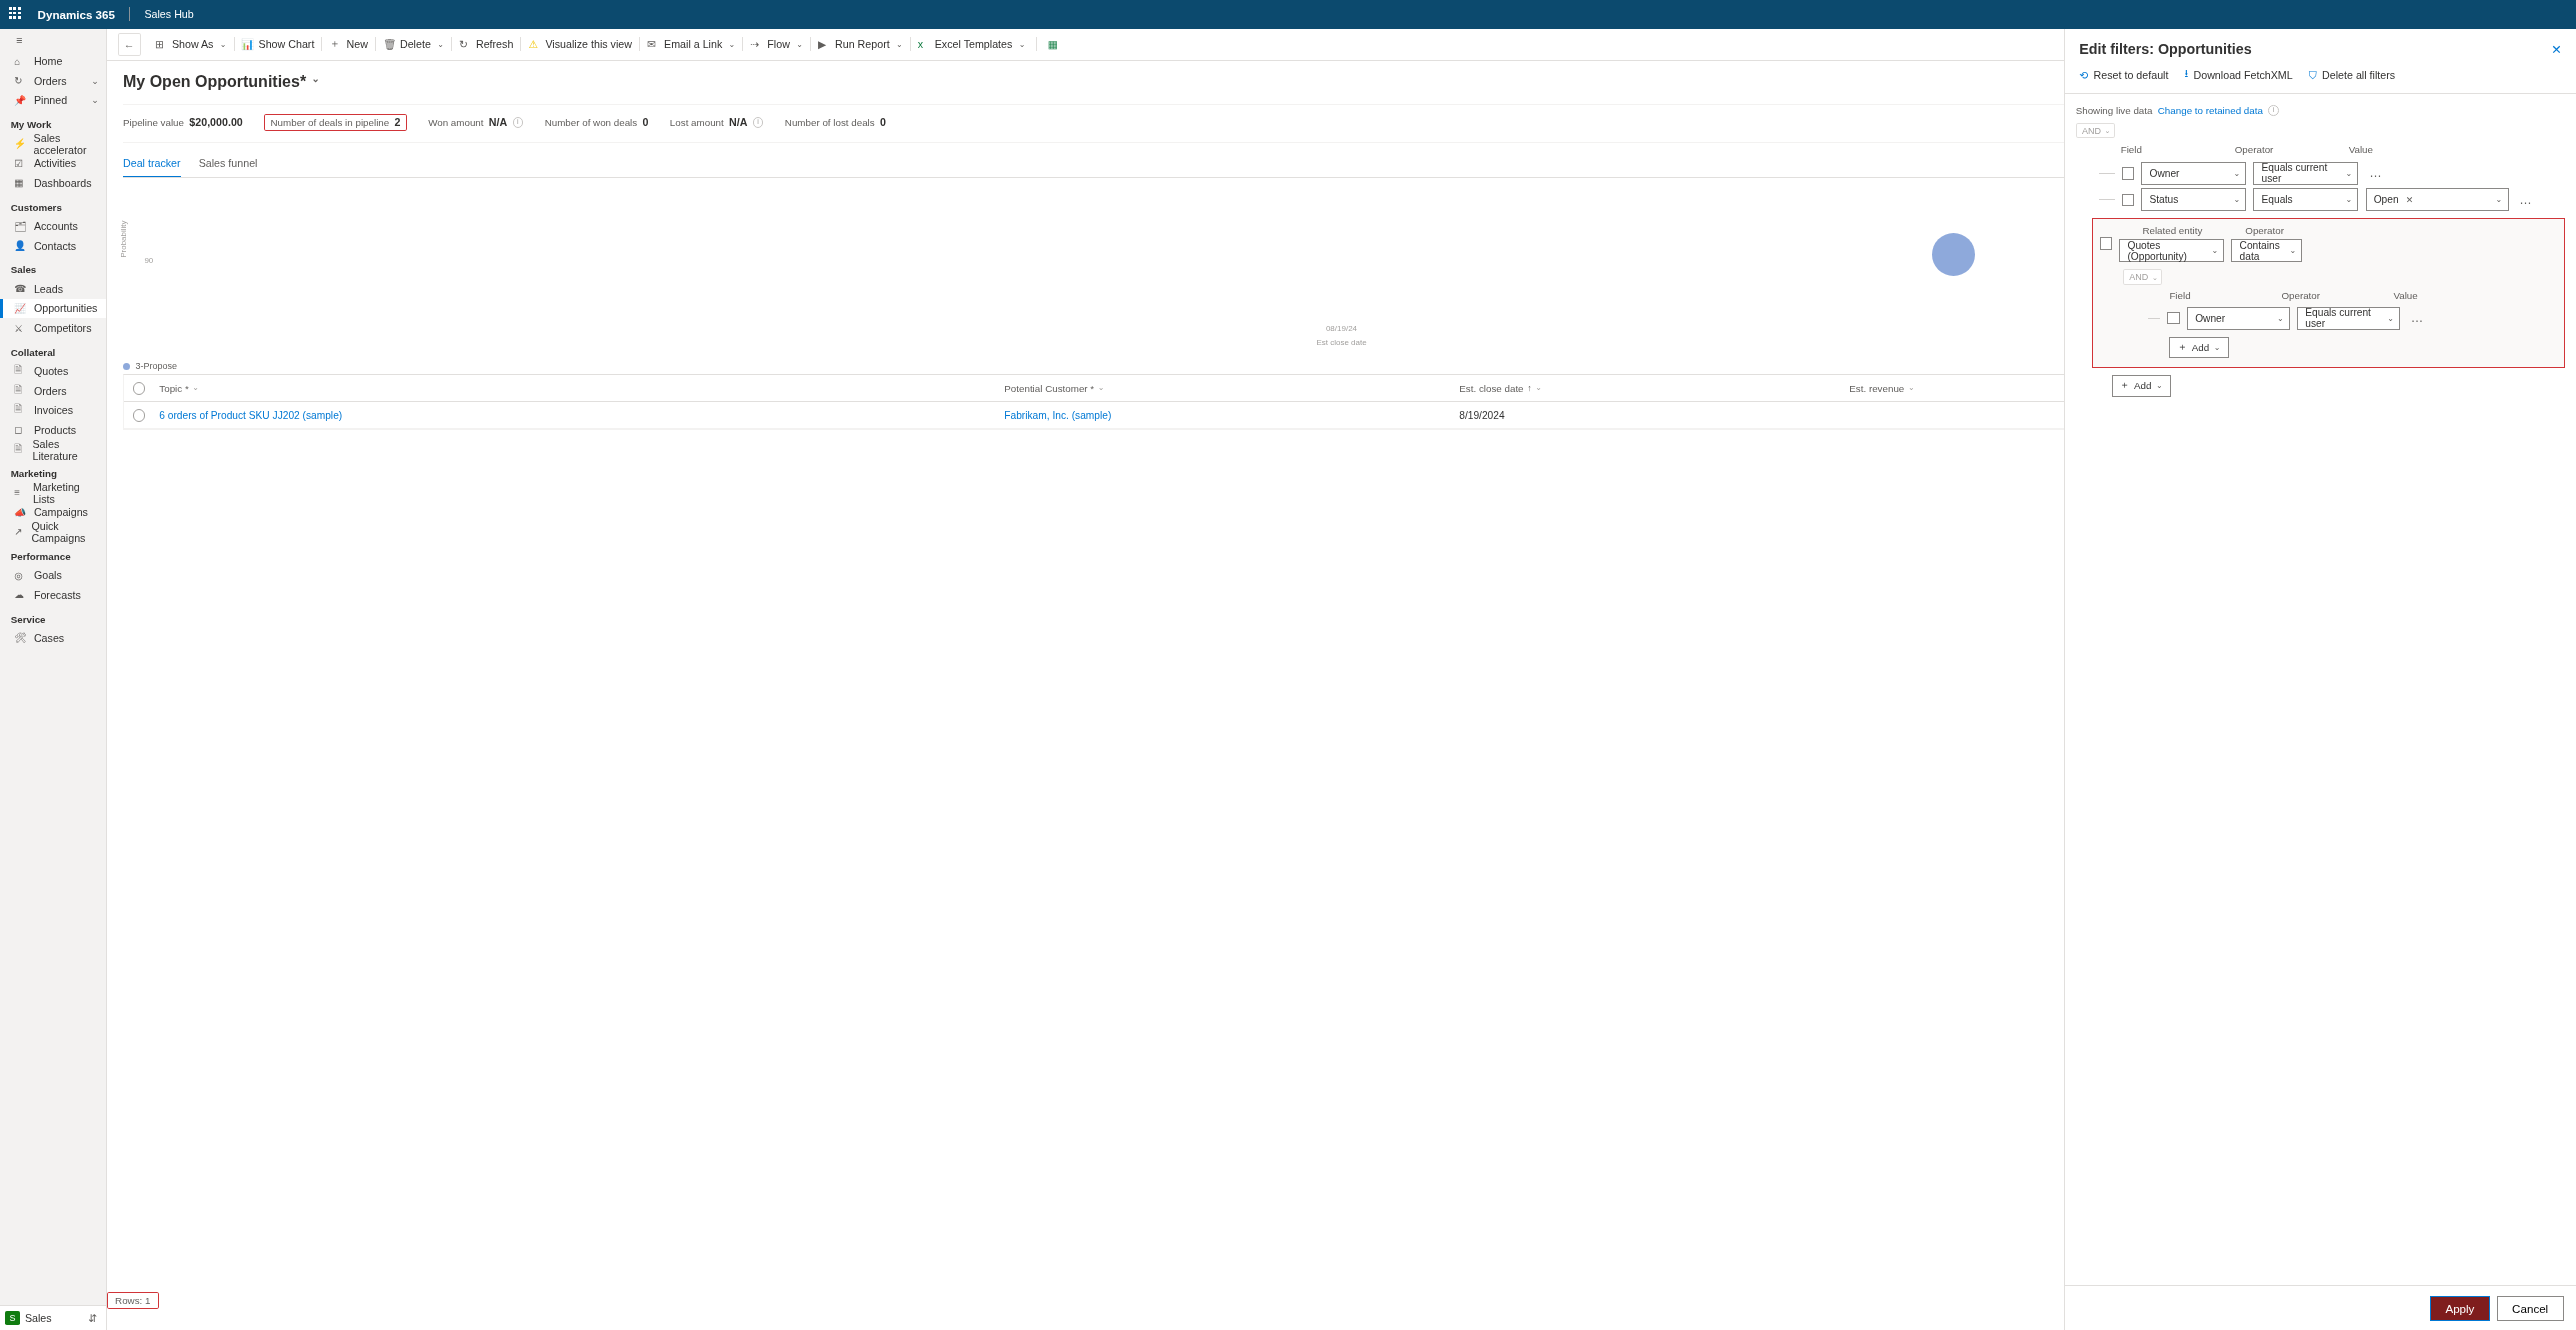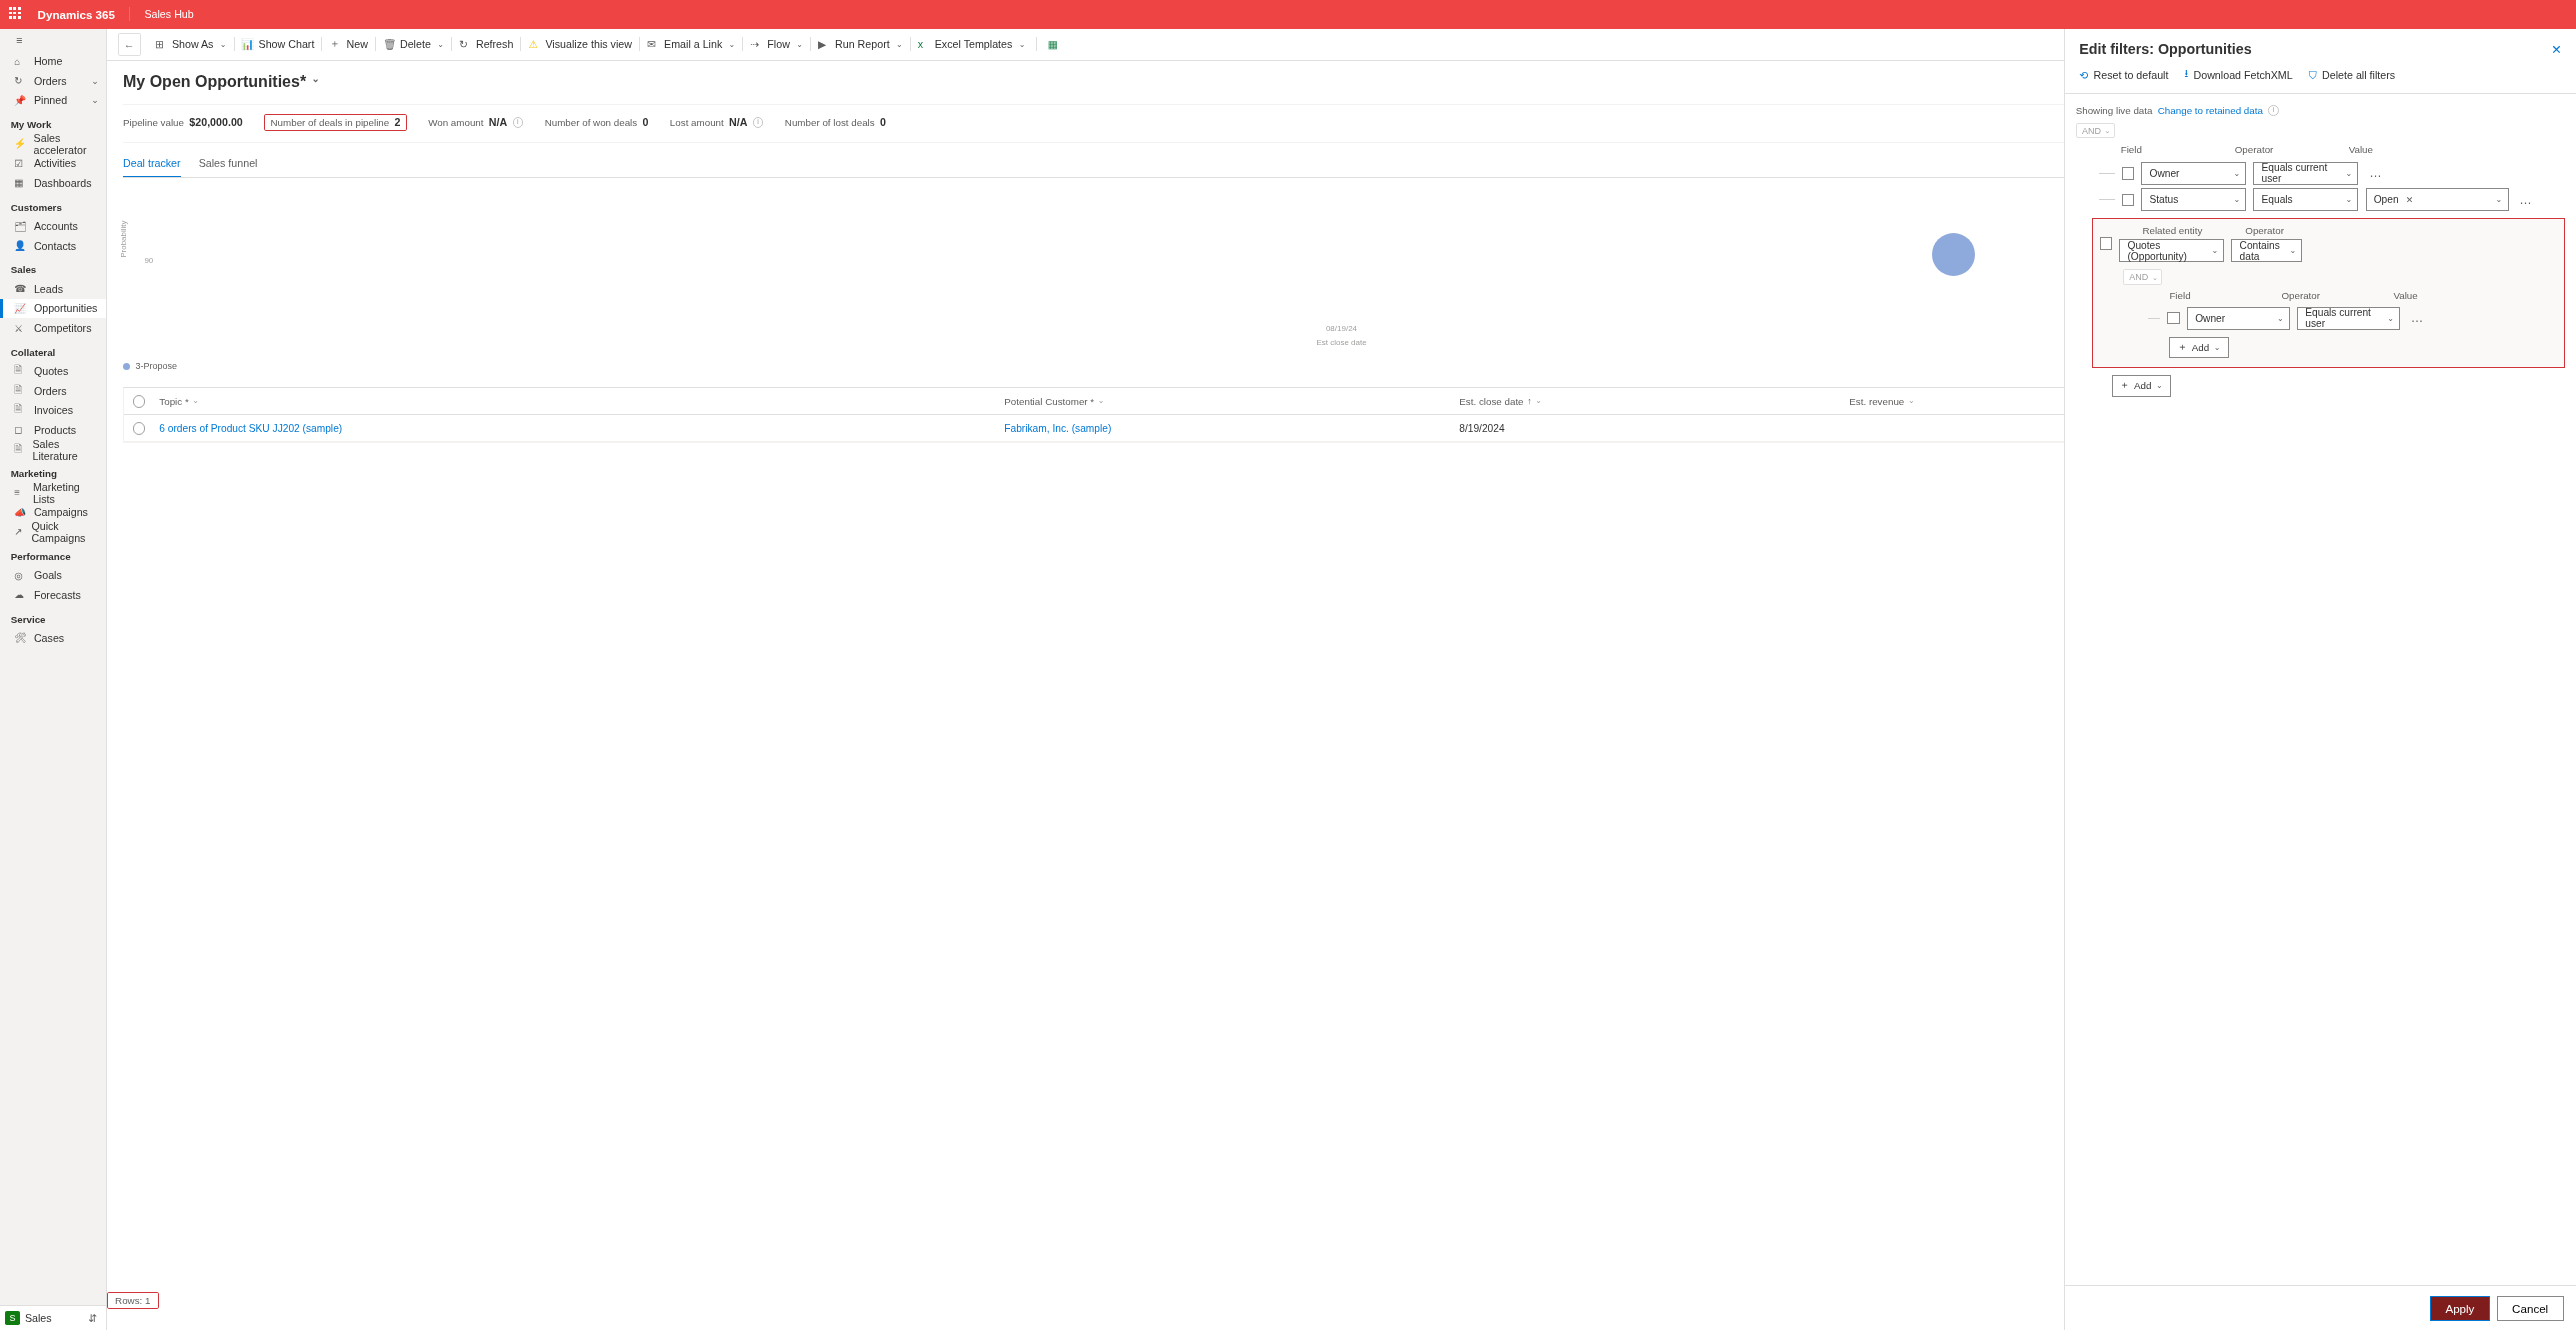--- a/index.html
+++ b/index.html
@@ -1,17 +1,17 @@
 <!DOCTYPE html>
 <html style="font-size:14.3px"><head>
 <meta charset="utf-8">
 <style>
 * { box-sizing: border-box; margin: 0; padding: 0; }
 body { font-family: "Segoe UI", Arial, sans-serif; font-size: 10.7px; color: #333; background: #fff; overflow: hidden; }
-.topbar { height: 28.5px; background: #ef4444; color: #fff; display: flex; align-items: center; padding: 0 9px; gap: 14.3px; }
+.topbar { height: 28.5px; background: #0c4a6e; color: #fff; display: flex; align-items: center; padding: 0 9px; gap: 14.3px; }
 .topbar .waffle { width:14.3px; height:14.3px; display:grid; grid-template-columns:repeat(3,2.7px); grid-template-rows:repeat(3,2.7px); gap:1.8px; }
 .topbar .waffle span { background:#fff; }
 .topbar .brand { font-weight:600; font-size:11.6px; }
 .topbar .divider { width:0.9px; height:14.3px; background:#8a949a; }
 .topbar .app { font-size:10.7px; }
 
 .shell { display:flex; height: calc(100vh - 28.5px); }
 
 .sidebar { width: 107px; background:#f3f2f1; border-right:0.9px solid #e1dfdd; display:flex; flex-direction:column; font-size:10.7px; color:#323130; overflow-y:auto; flex-shrink:0; }
 .side-toggle { height:23px; display:flex; align-items:center; padding-left:16px; color:#605e5c; }
@@ -47,21 +47,21 @@
 
 .tabs { display:flex; gap:18px; margin-top:7.1px; border-bottom:0.9px solid #e1dfdd; }
 .tab { padding:7.1px 0 7.1px 0; font-size:10.7px; color:#605e5c; cursor:pointer; border-bottom:1.8px solid transparent; }
 .tab.active { color:#0078d4; border-bottom-color:#0078d4; }
 
 .chart-area { height:169px; position:relative; margin:9px 0 5.3px 0; }
 .y-label { position:absolute; left:0; top:50%; transform:rotate(-90deg) translateX(50%); transform-origin:left center; font-size:8px; color:#a19f9d; }
 .chart-box { position:absolute; left:21.4px; right:0; top:9px; bottom:18px; }
 .bubble { position:absolute; border-radius:50%; background:#8ea9db; }
 .x-ticks { position:absolute; left:0; right:0; bottom:9px; display:flex; justify-content:center; font-size:8px; color:#a19f9d; gap:5.3px; flex-direction:column; align-items:center; }
-.legend { display:flex; align-items:center; gap:5.3px; font-size:9px; color:#605e5c; margin-bottom:16px; }
+.legend { display:flex; align-items:center; gap:5.3px; font-size:9px; color:#605e5c; margin-bottom:3px; }
 .legend .dot { width:7.1px; height:7.1px; border-radius:50%; background:#8ea9db; }
 
 .grid { border:0.9px solid #f3f2f1; border-top:0.9px solid #e1dfdd; }
 .grid-head, .grid-row { display:grid; grid-template-columns: 30px 2.6fr 1.4fr 1.2fr 1.2fr 1fr; align-items:center; height:27px; }
 .grid-head { color:#605e5c; font-size:9.8px; border-bottom:0.9px solid #e1dfdd; }
 .grid-head .cell { display:flex; gap:3.6px; padding:0 5.3px; cursor:pointer; }
 .grid-head .drop { font-size:8px; color:#a19f9d; }
 .grid-head .up { font-size:9px; }
 .grid-row { font-size:10.2px; border-bottom:0.9px solid #f3f2f1; }
 .grid-row .cell { padding:0 5.3px; overflow:hidden; text-overflow:ellipsis; white-space:nowrap; }

